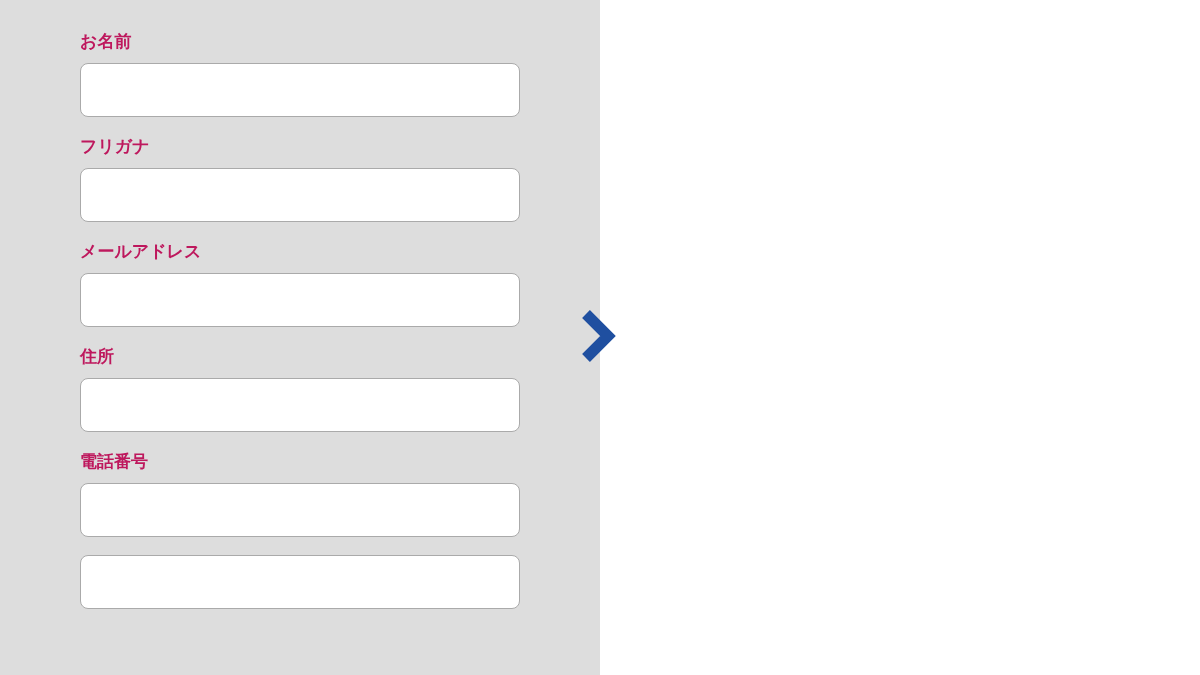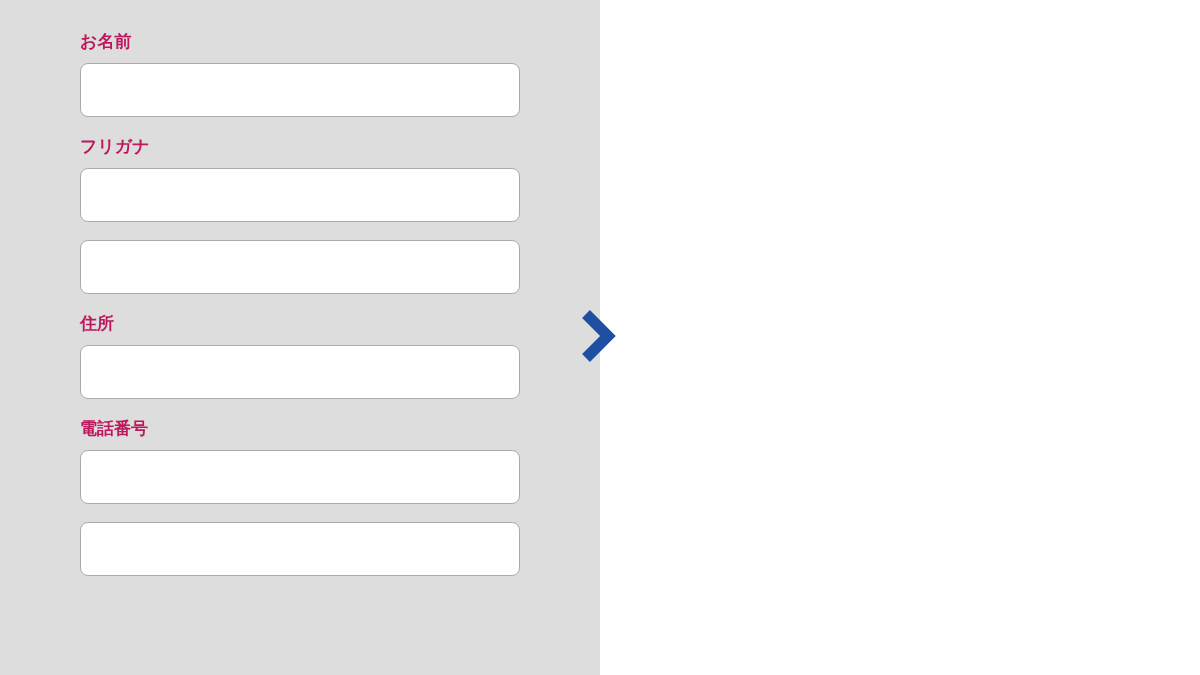--- a/index.html
+++ b/index.html
@@ -62,20 +62,21 @@
   <div class="panel-left">
     <div class="form-group">
       <label class="form-label">お名前</label>
       <input class="form-input" type="text" value="" style="">
     </div>
     <div class="form-group">
       <label class="form-label">フリガナ</label>
       <input class="form-input" type="text" value="" style="">
     </div>
     <div class="form-group">
+      <label class="form-label">メールアドレス</label>
       <input class="form-input" type="text" value="" style="">
     </div>
     <div class="form-group">
       <label class="form-label">住所</label>
       <input class="form-input" type="text" value="" style="">
     </div>
     <div class="form-group">
       <label class="form-label">電話番号</label>
       <input class="form-input" type="text" value="" style="">
     </div>

